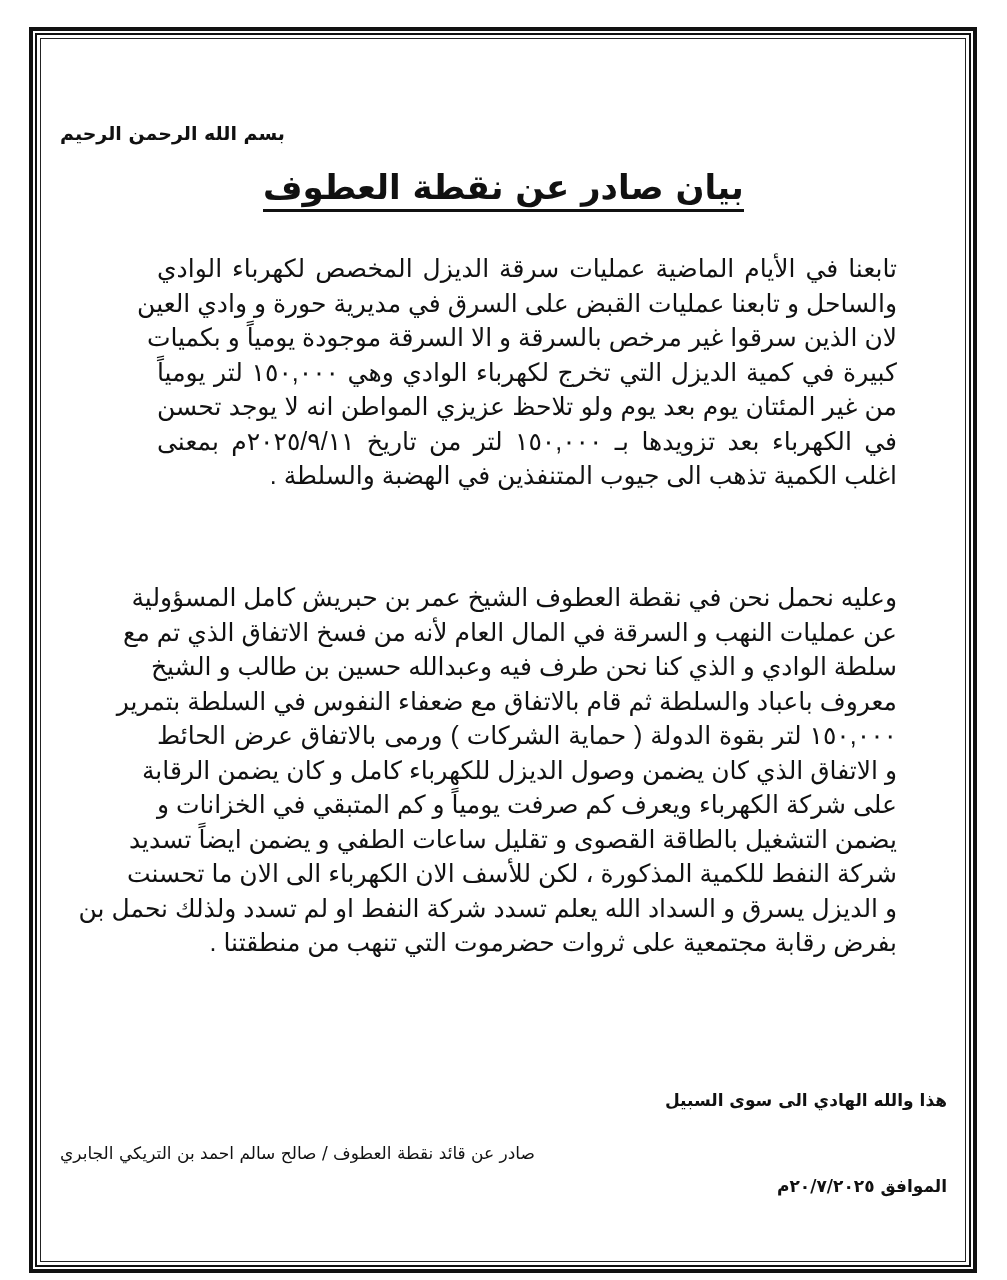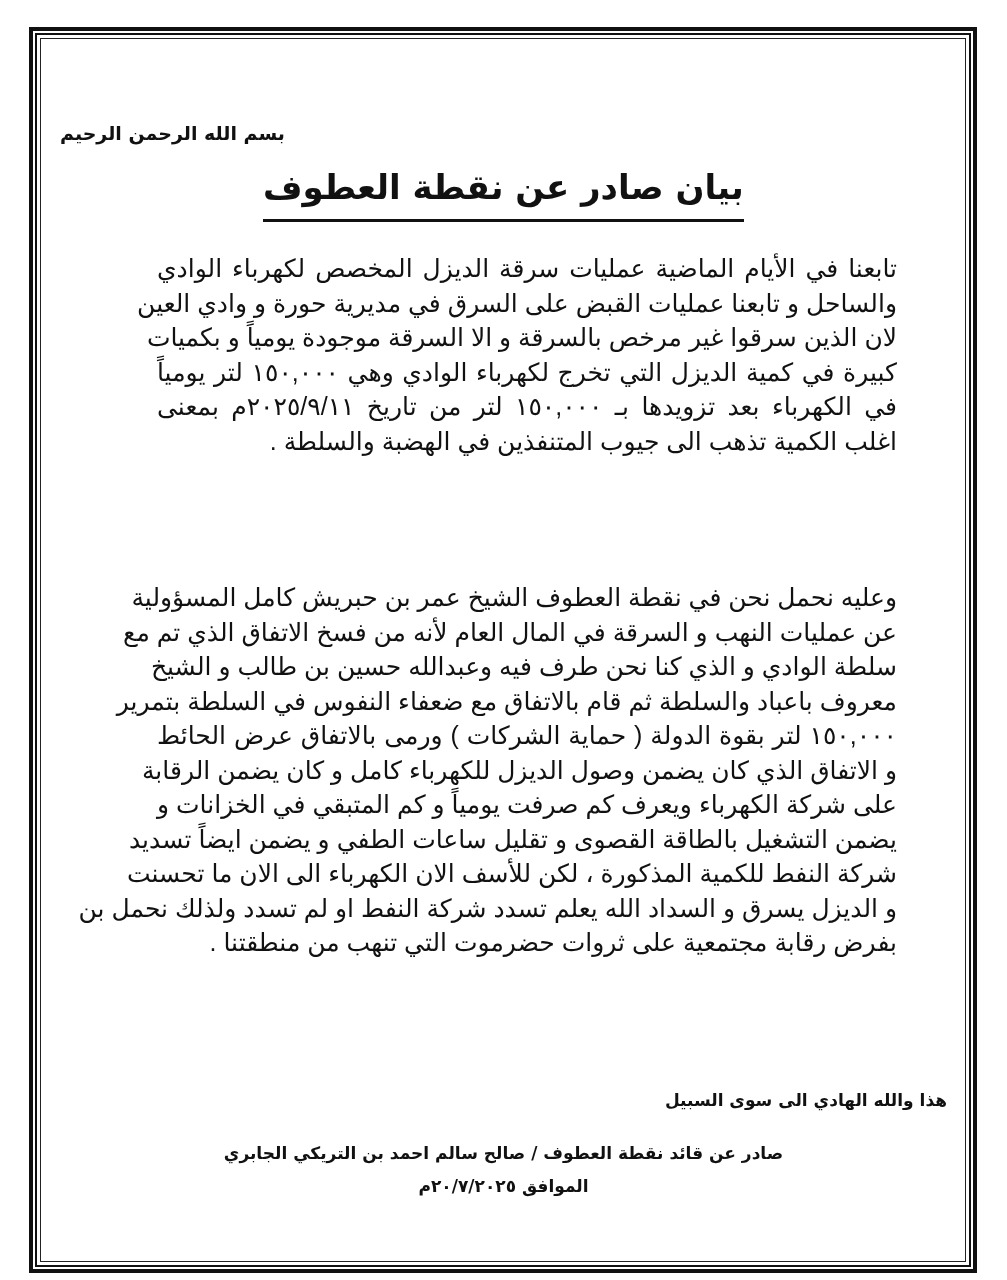--- a/index.html
+++ b/index.html
@@ -75,21 +75,21 @@
       top: 167px;
       left: 0;
       width: 887px;
       text-align: center;
       font-family: "DejaVu Sans", sans-serif;
       font-size: 34px;
       font-weight: bold;
     }
     .title span {
       border-bottom: 3px solid #111;
-      padding-bottom: 12px;
+      padding-bottom: 2px;
     }
     .para {
       position: absolute;
       right: 50px;
       width: 740px;
       font-family: "Liberation Sans", sans-serif;
       font-size: 25px;
       line-height: 34.5px;
       text-align: justify;
       text-align-last: right;
@@ -114,31 +114,30 @@
       text-align: right;
       font-family: "DejaVu Sans", sans-serif;
       font-size: 17px;
       font-weight: bold;
     }
     .issuer {
       position: absolute;
       top: 1143px;
       left: 0;
       width: 887px;
-      text-align: center;
+      text-align: left;
       font-family: "DejaVu Sans", sans-serif;
       font-size: 17px;
-      font-weight: bold;
+      font-weight: normal;
     }
     .date {
       position: absolute;
       top: 1176px;
       left: 0;
       width: 887px;
-      text-align: center;
       font-family: "DejaVu Sans", sans-serif;
       font-size: 17px;
       font-weight: bold;
     }
   </style>
 </head>
 <body>
 
 <div class="frame-outer"></div>
 <div class="frame-mid"></div>
@@ -149,20 +148,21 @@
   <div class="basmala">بسم الله الرحمن الرحيم</div>
   <div class="title">
     <span>بيان صادر عن نقطة العطوف</span>
   </div>
 
   <div class="para para1">
     <span class="line">تابعنا في الأيام الماضية عمليات سرقة الديزل المخصص لكهرباء الوادي</span>
     <span class="line">والساحل و تابعنا عمليات القبض على السرق في مديرية حورة و وادي العين</span>
     <span class="line">لان الذين سرقوا غير مرخص بالسرقة و الا السرقة موجودة يومياً و بكميات</span>
     <span class="line">كبيرة في كمية الديزل التي تخرج لكهرباء الوادي وهي ١٥٠,٠٠٠ لتر يومياً</span>
+    <span class="line">من غير المئتان يوم بعد يوم ولو تلاحظ عزيزي المواطن انه لا يوجد تحسن</span>
     <span class="line">في الكهرباء بعد تزويدها بـ ١٥٠,٠٠٠ لتر من تاريخ ٢٠٢٥/٩/١١م بمعنى</span>
     <span class="line last">اغلب الكمية تذهب الى جيوب المتنفذين في الهضبة والسلطة .</span>
   </div>
 
   <div class="para para2">
     <span class="line">وعليه نحمل نحن في نقطة العطوف الشيخ عمر بن حبريش كامل المسؤولية</span>
     <span class="line">عن عمليات النهب و السرقة في المال العام لأنه من فسخ الاتفاق الذي تم مع</span>
     <span class="line">سلطة الوادي و الذي كنا نحن طرف فيه وعبدالله حسين بن طالب و الشيخ</span>
     <span class="line">معروف باعباد والسلطة ثم قام بالاتفاق مع ضعفاء النفوس في السلطة بتمرير</span>
     <span class="line">١٥٠,٠٠٠ لتر بقوة الدولة ( حماية الشركات ) ورمى بالاتفاق عرض الحائط</span>

